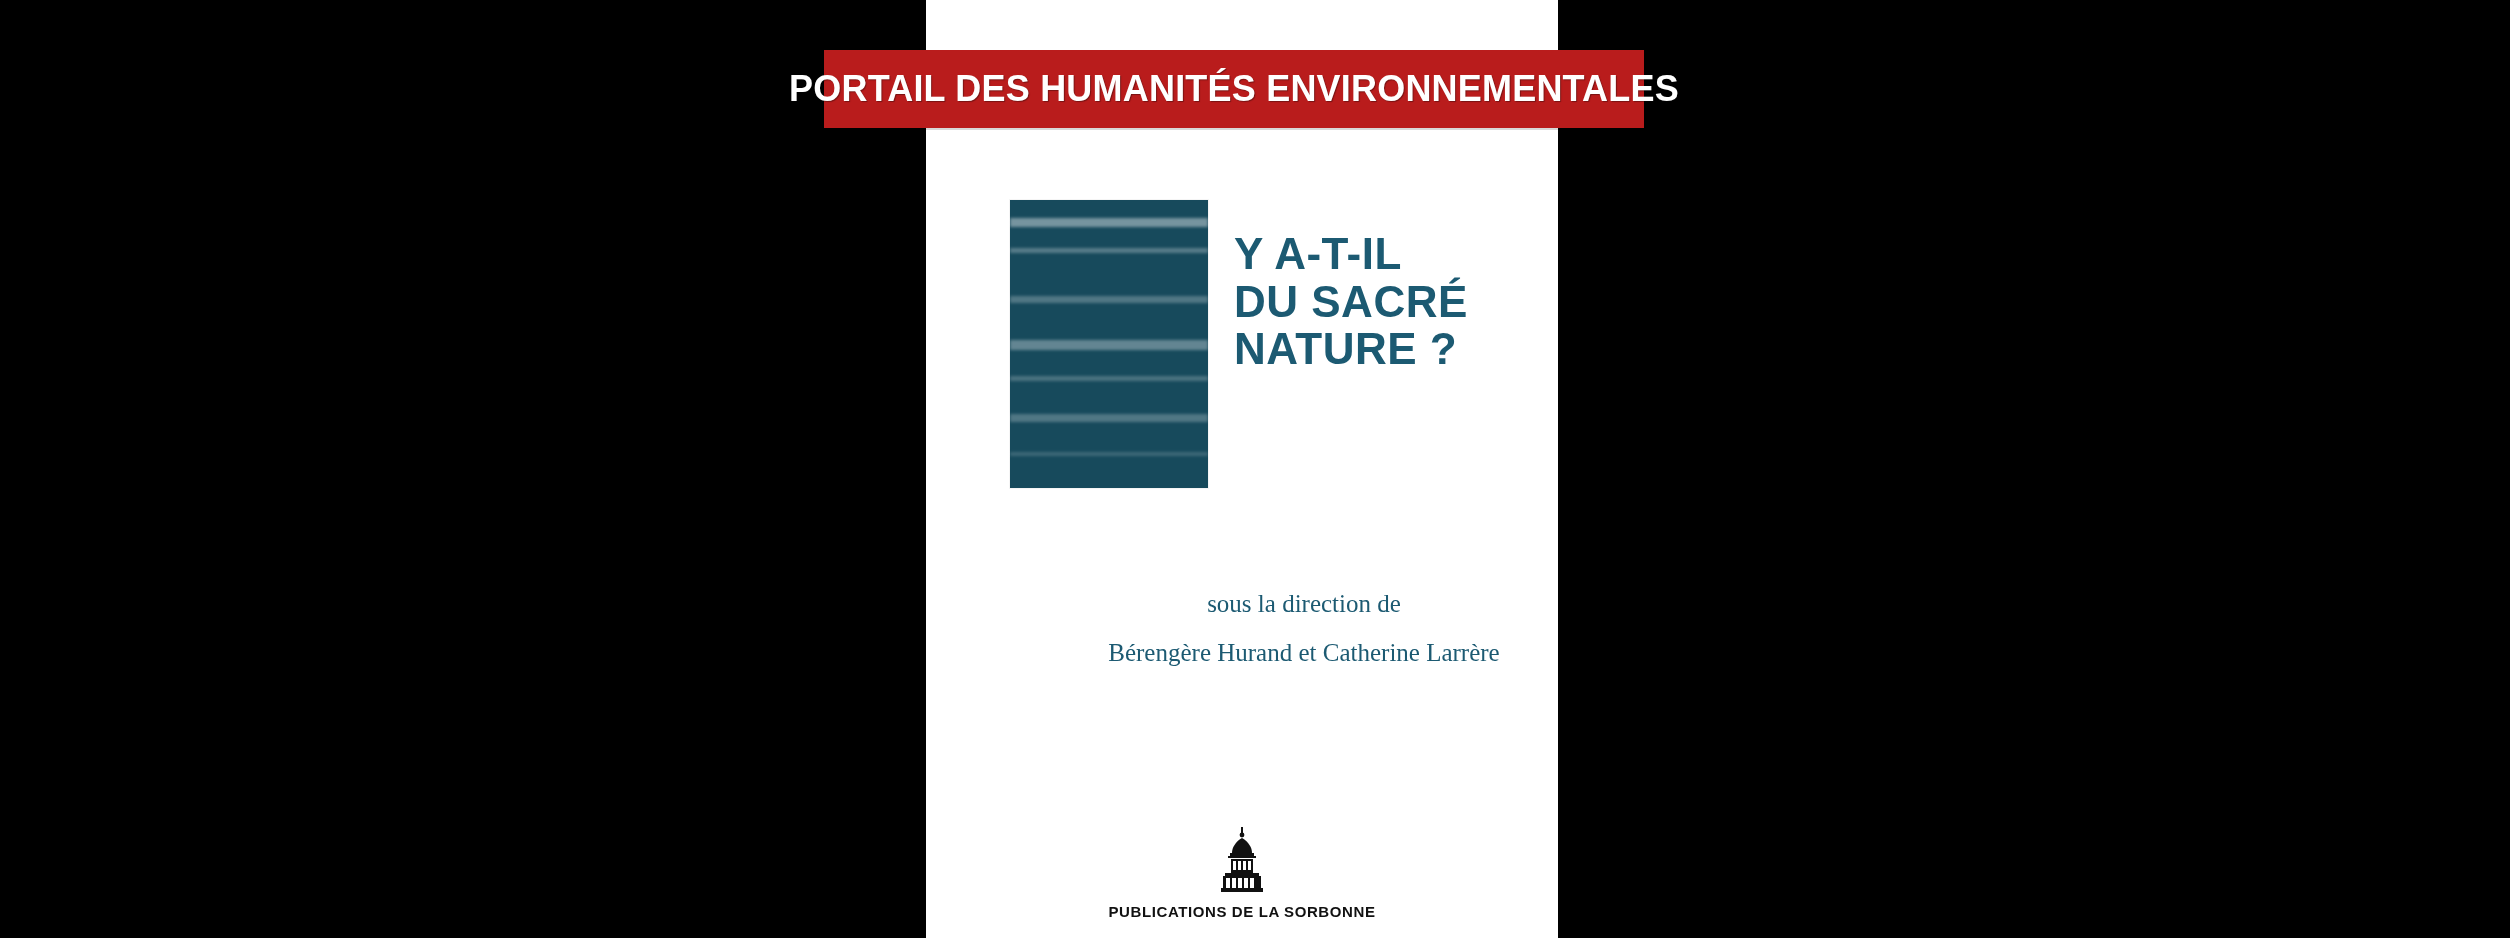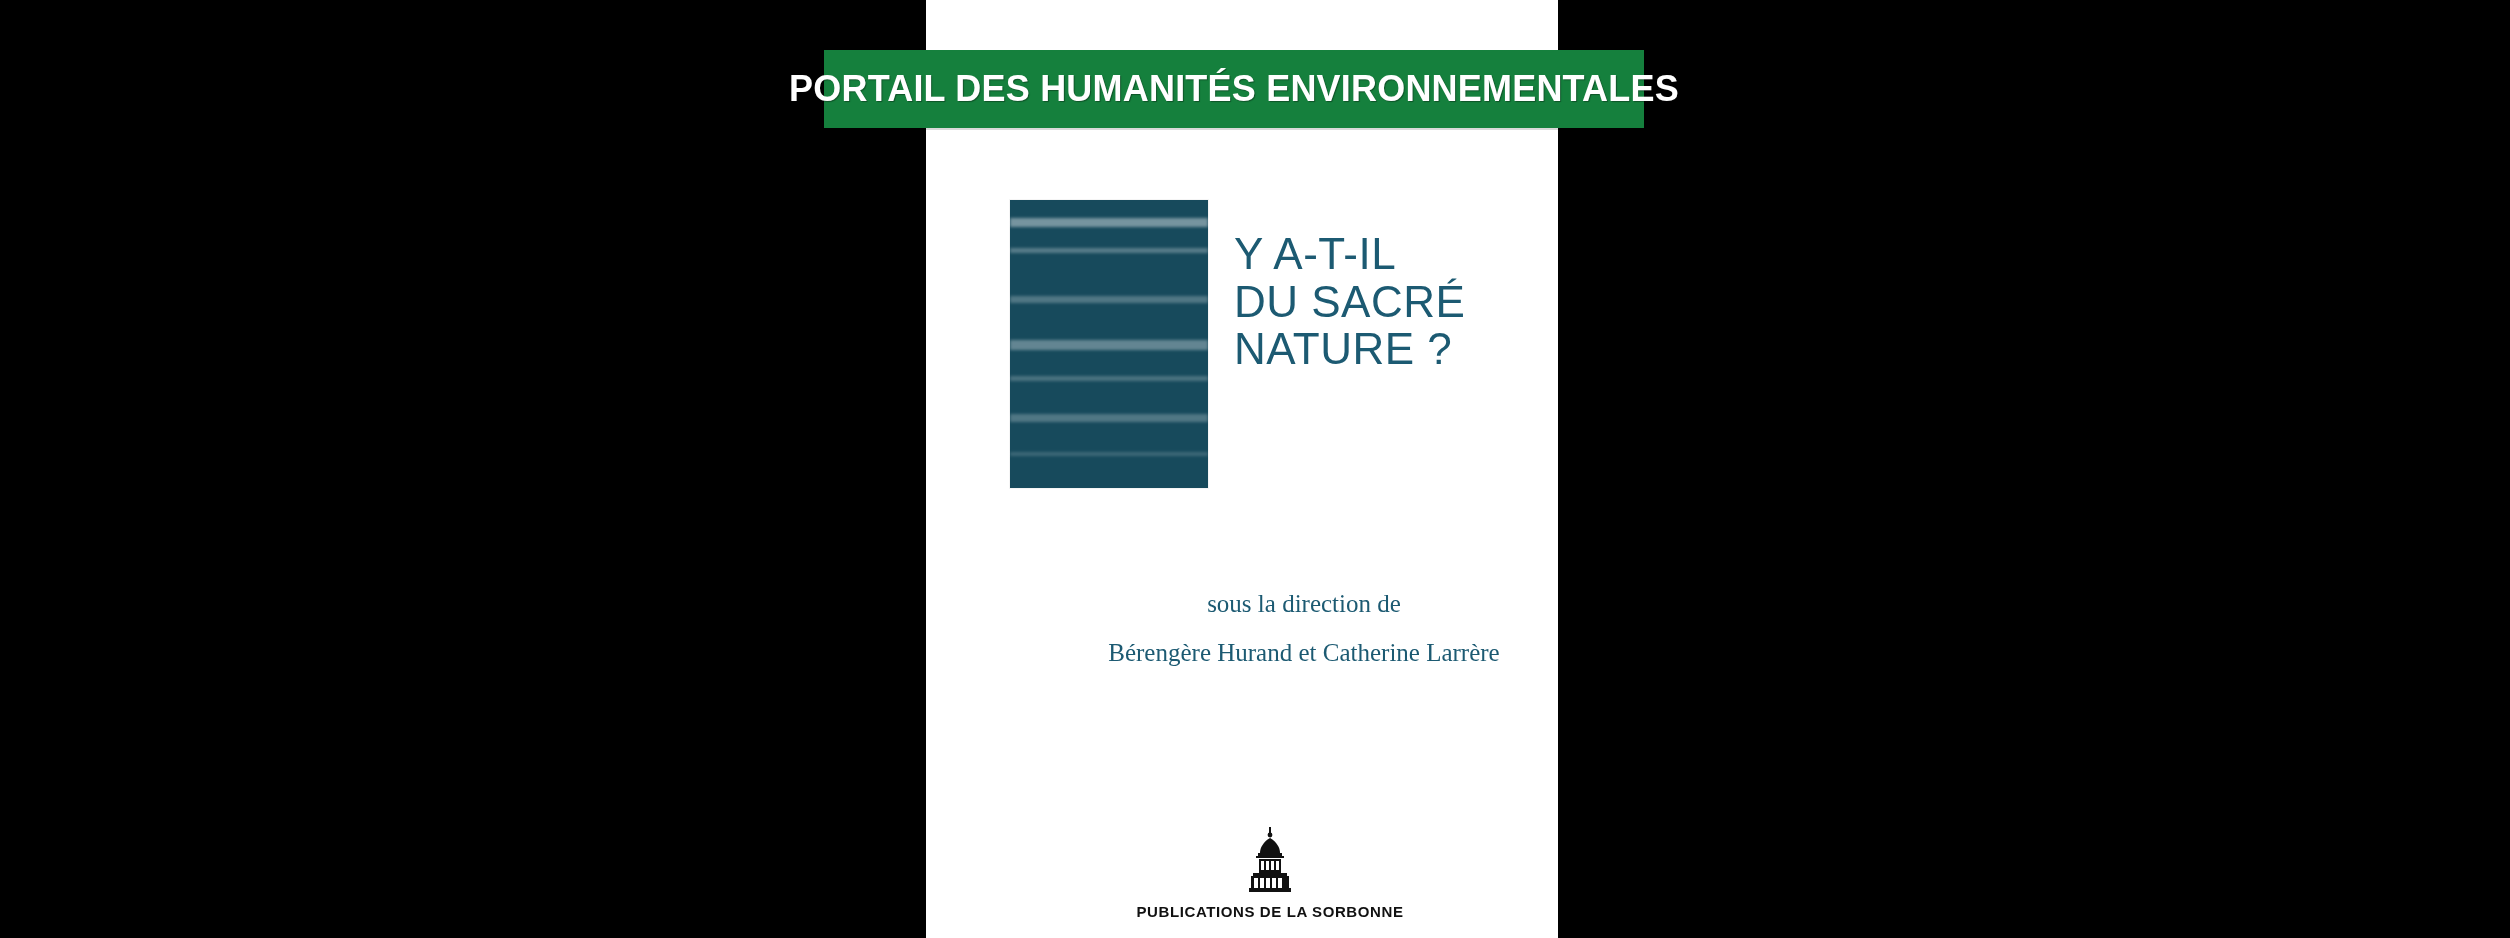--- a/index.html
+++ b/index.html
@@ -31,21 +31,21 @@
     background: #ffffff;
   }
 
   
   #banner {
     position: absolute;
     left: 824px;
     top: 50px;
     width: 820px;
     height: 78px;
-    background: #15803d;
+    background: #b91c1c;
     box-shadow: 0 2px 0 rgba(0,0,0,0.15);
     display: flex;
     align-items: center;
     justify-content: center;
     z-index: 10;
   }
   #banner .banner-text {
     color: #ffffff;
     font-size: 36px;
     font-weight: bold;
@@ -97,21 +97,21 @@
     filter: blur(1.5px);
   }
 
   .cover-title {
     position: absolute;
     left: 308px;
     top: 38px;
     width: 320px;
     color: #1c5a72;
     font-size: 44px;
-    font-weight: 400;
+    font-weight: 700;
     line-height: 1.08;
     letter-spacing: 0.5px;
   }
   .cover-title .line {
     display: block;
     white-space: nowrap;
   }
 
   .cover-credits {
     position: absolute;
@@ -131,21 +131,20 @@
     line-height: 1.3;
     margin-top: 16px;
   }
 
   .publisher {
     position: absolute;
     left: 0;
     bottom: 18px;
     width: 632px;
     text-align: center;
-    margin-left: 28px;
   }
   .publisher .logo {
     display: block;
     margin: 0 auto 6px auto;
     width: 54px;
     height: 72px;
   }
   .publisher .pub-name {
     font-size: 15px;
     font-weight: bold;

